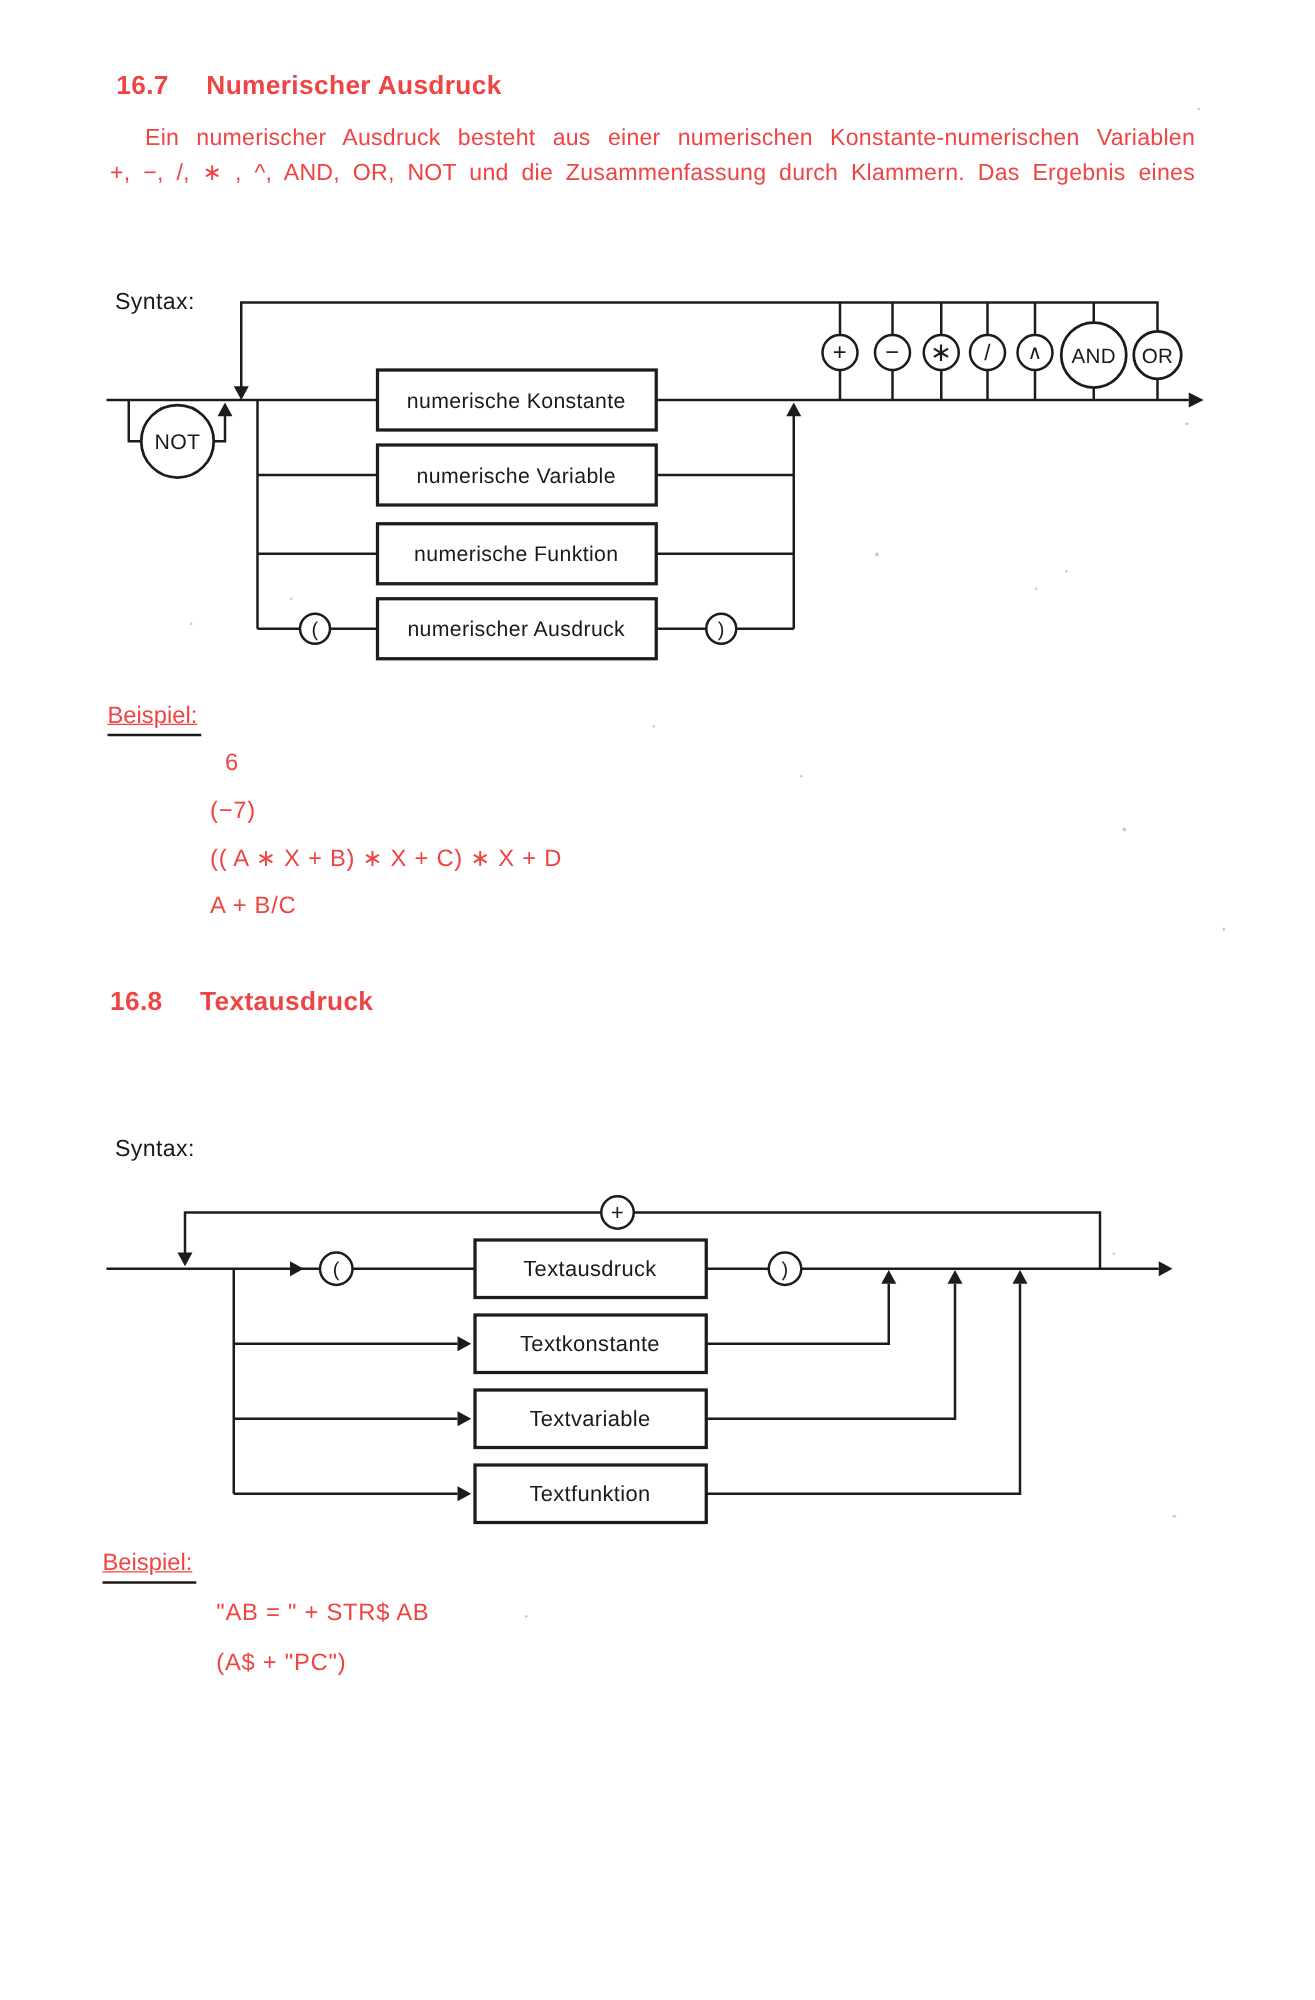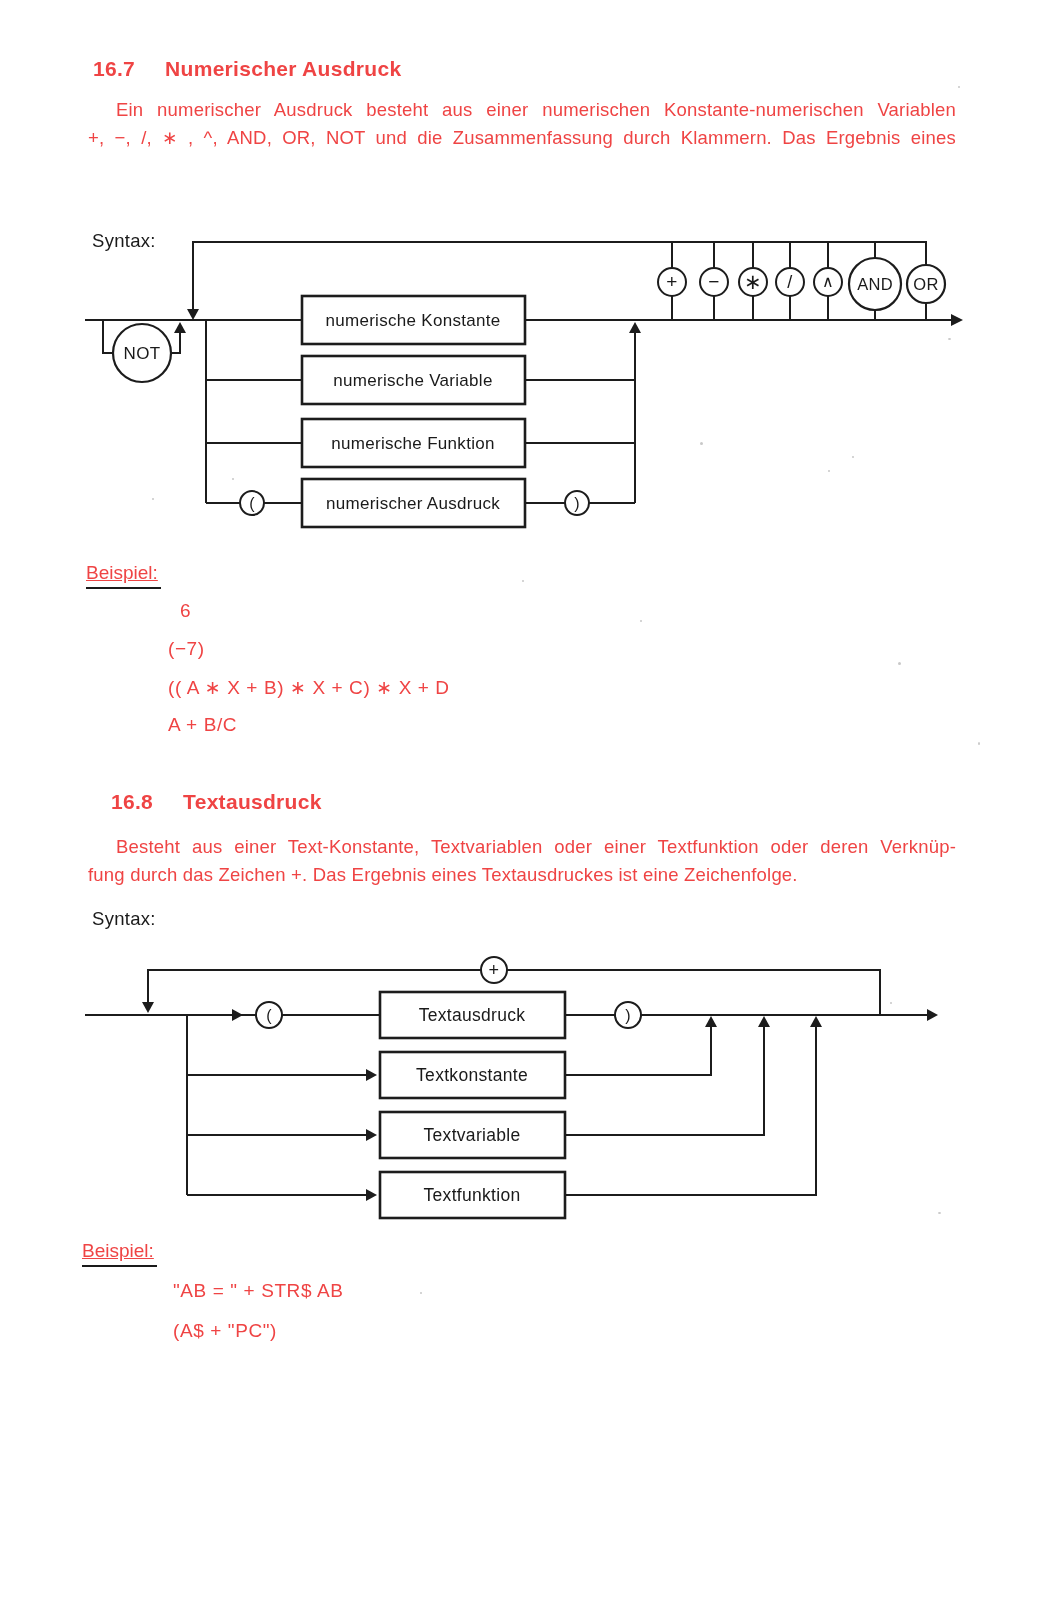--- a/index.html
+++ b/index.html
@@ -104,28 +104,24 @@
   </svg>
 
   <div class="example-label" style="left:86px; top:562px">Beispiel:</div>
   <div class="examples" style="left:168px; top:600px">
     <div class="xline x-ind">6</div>
     <div class="xline">(−7)</div>
     <div class="xline">(( A ∗ X + B) ∗ X + C) ∗ X + D</div>
     <div class="xline">A + B/C</div>
   </div>
 
-  <div class="heading" style="left:111px; top:790px">
+  <div class="heading" style="left:88px; top:790px">
     <span>16.8</span><span class="ht">Textausdruck</span>
   </div>
 
-  <div class="para" style="left:88px; top:833px">
-    <div class="jl indent-first">Besteht aus einer Text-Konstante, Textvariablen oder einer Textfunktion oder deren Verknüp-</div>
-    <div class="jl-last">fung durch das Zeichen +. Das Ergebnis eines Textausdruckes ist eine Zeichenfolge.</div>
-  </div>
 
   <svg class="diagram" style="left:85px; top:900px" width="880" height="325" viewBox="0 0 880 325">
     <text x="7" y="25" font-size="18.5">Syntax:</text>
 
     <g stroke="#1c1c1c" stroke-width="2" fill="none">
       <path d="M63,104 L63,70 L795,70 L795,115"></path>
       <path d="M0,115 L842,115"></path>
       <path d="M102,115 L102,295"></path>
       <path d="M102,175 L281,175"></path>
       <path d="M102,235 L281,235"></path>

